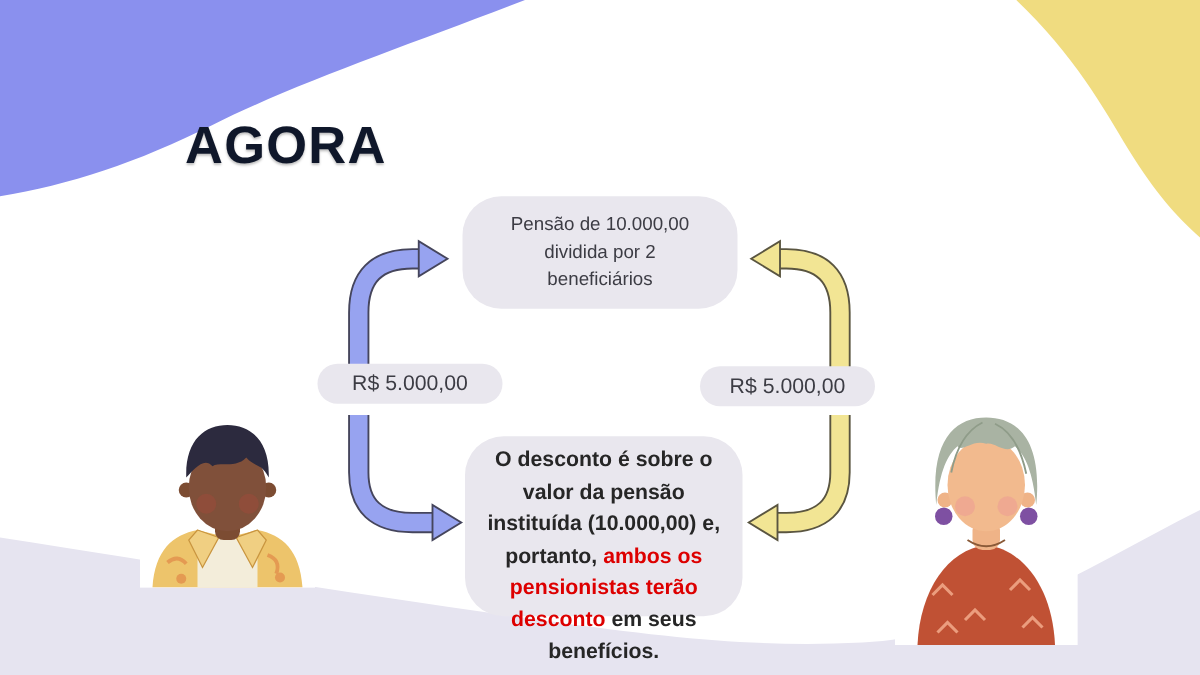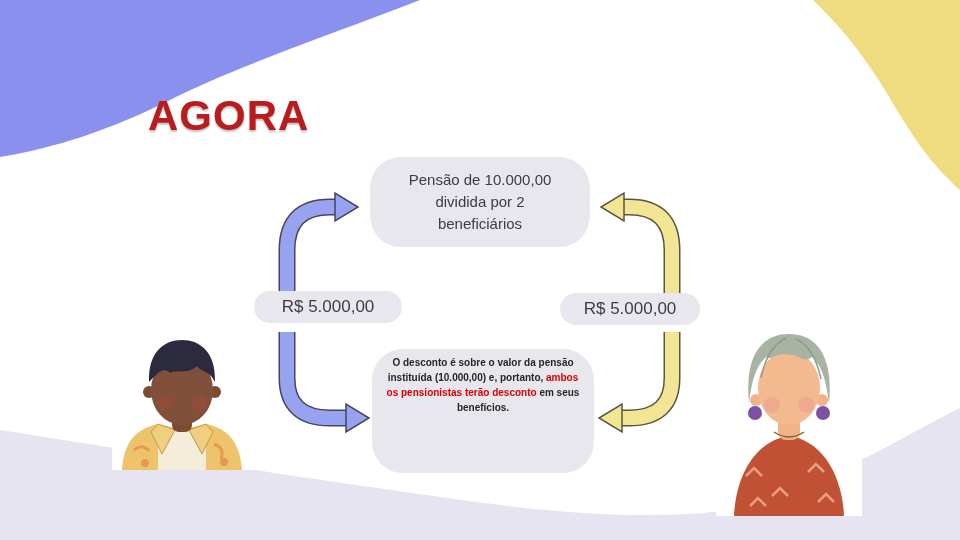--- a/index.html
+++ b/index.html
@@ -4,35 +4,35 @@
 <style>
   html,body{margin:0;padding:0;background:#ffffff;}
   .slide{
     position:relative;width:960px;height:540px;overflow:hidden;
     background:#ffffff;font-family:"Liberation Sans", sans-serif;
   }
   .decor{position:absolute;inset:0;width:960px;height:540px;z-index:0;}
   .arrows{position:absolute;inset:0;width:960px;height:540px;z-index:2;}
   .title{
     position:absolute;left:148px;top:92px;z-index:3;
-    font-size:42px;font-weight:800;color:#b91c1c;letter-spacing:1px;
+    font-size:42px;font-weight:800;color:#0f172a;letter-spacing:1px;
     text-shadow:0 2px 2px rgba(0,0,0,0.25);
   }
   .gbox{
     position:absolute;background:#e9e7ee;z-index:3;
     display:flex;align-items:center;justify-content:center;text-align:center;
     color:#3c3c44;
     border-radius:31px;
   }
   .box-top{left:370px;top:157px;width:220px;height:90px;font-size:15px;line-height:1.45;padding:0 26px;box-sizing:border-box;}
   .box-amount-left{left:254px;top:291px;width:148px;height:32px;font-size:17px;}
   .box-amount-right{left:560px;top:293px;width:140px;height:32px;font-size:17px;}
   .box-note{
-    left:372px;top:349px;width:222px;height:124px;
-    font-size:10px;font-weight:700;color:#262626;line-height:1.5;
+    left:372px;top:349px;width:222px;height:144px;
+    font-size:17px;font-weight:700;color:#262626;line-height:1.5;
     padding:6px 10px;box-sizing:border-box;display:block;
   }
   .box-note .hl{color:#dd0000;}
   .pensioner-label{
     position:absolute;z-index:3;font-size:17px;font-weight:700;color:#1e1e1e;
     width:140px;text-align:center;
   }
   .label-left{left:110px;top:297px;}
   .label-right{left:729px;top:299px;}
   .avatar{position:absolute;z-index:1;background:#ffffff;}

